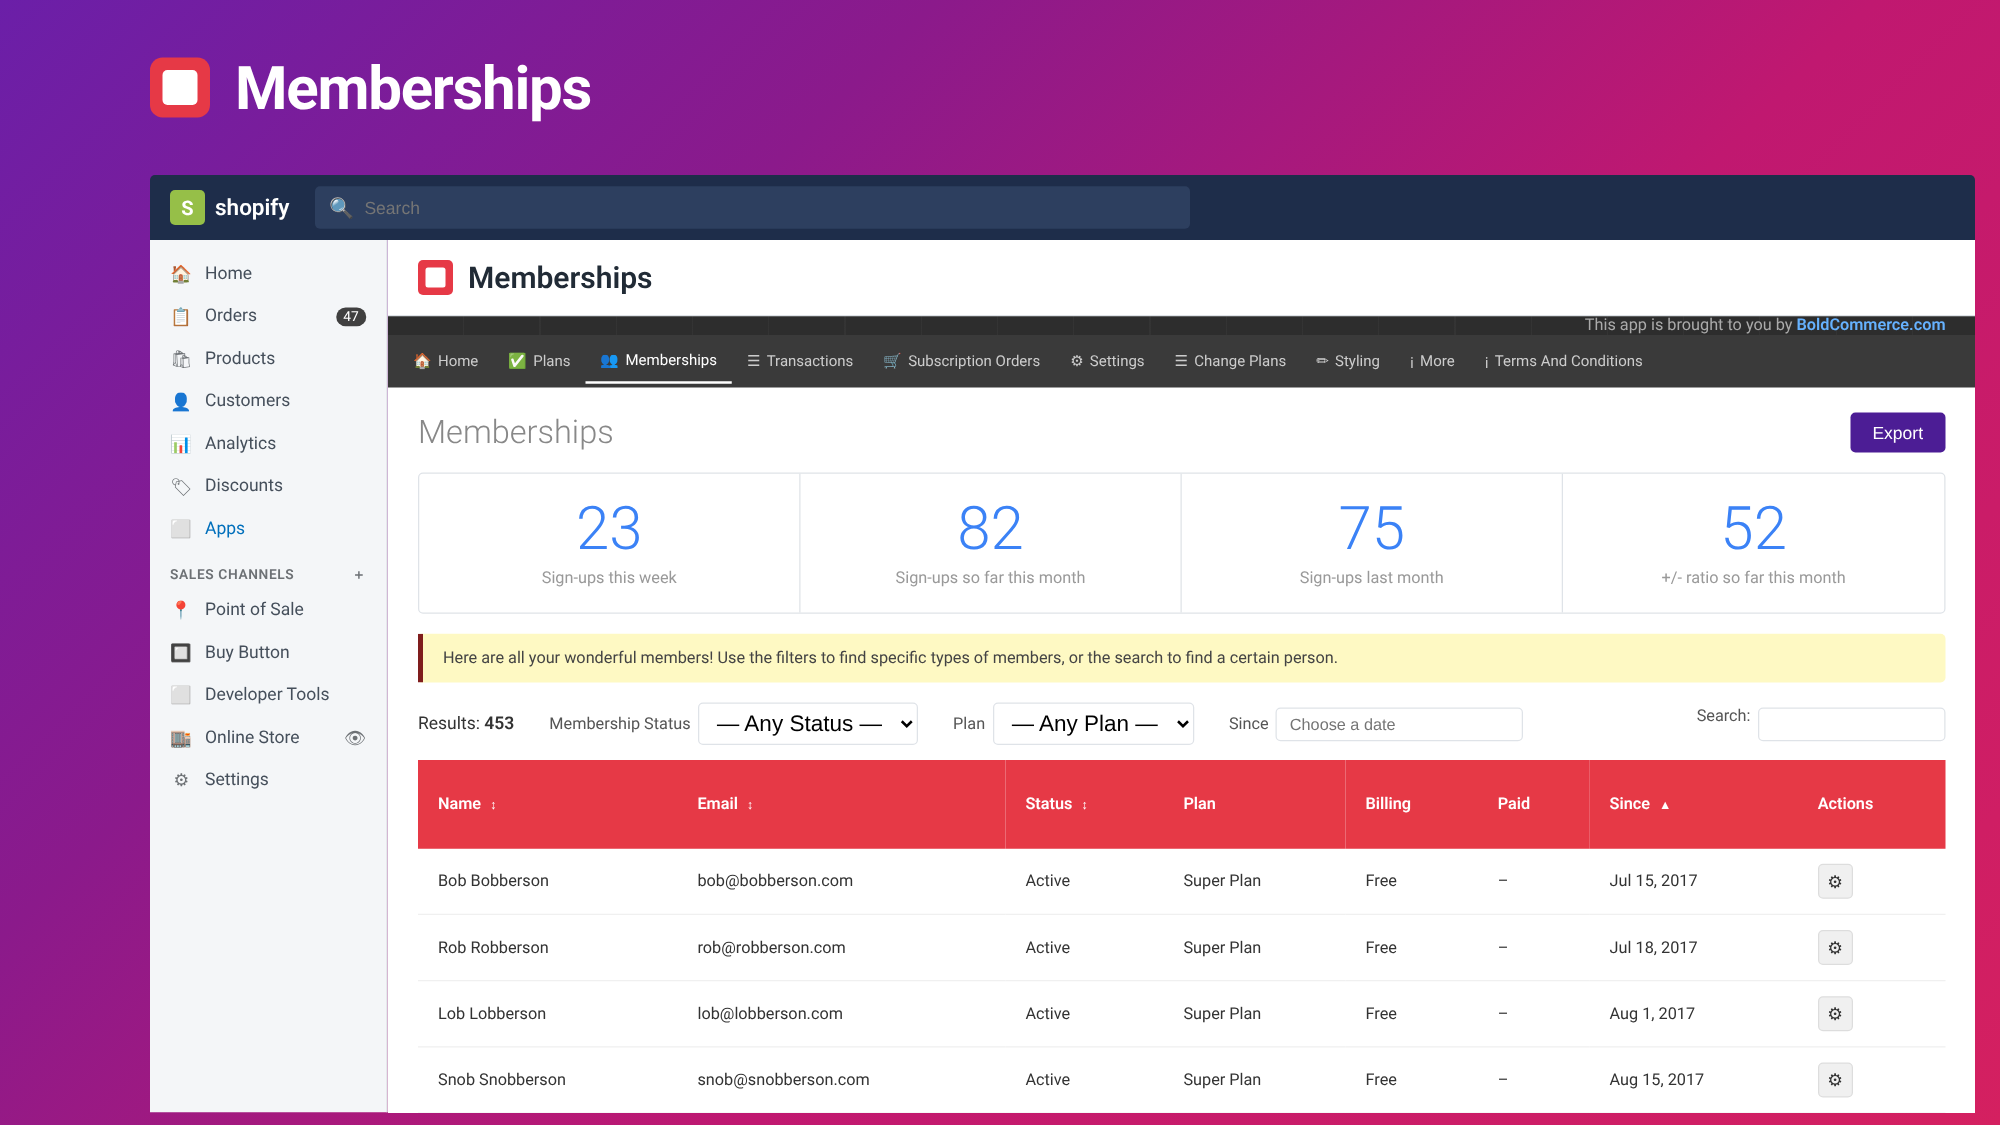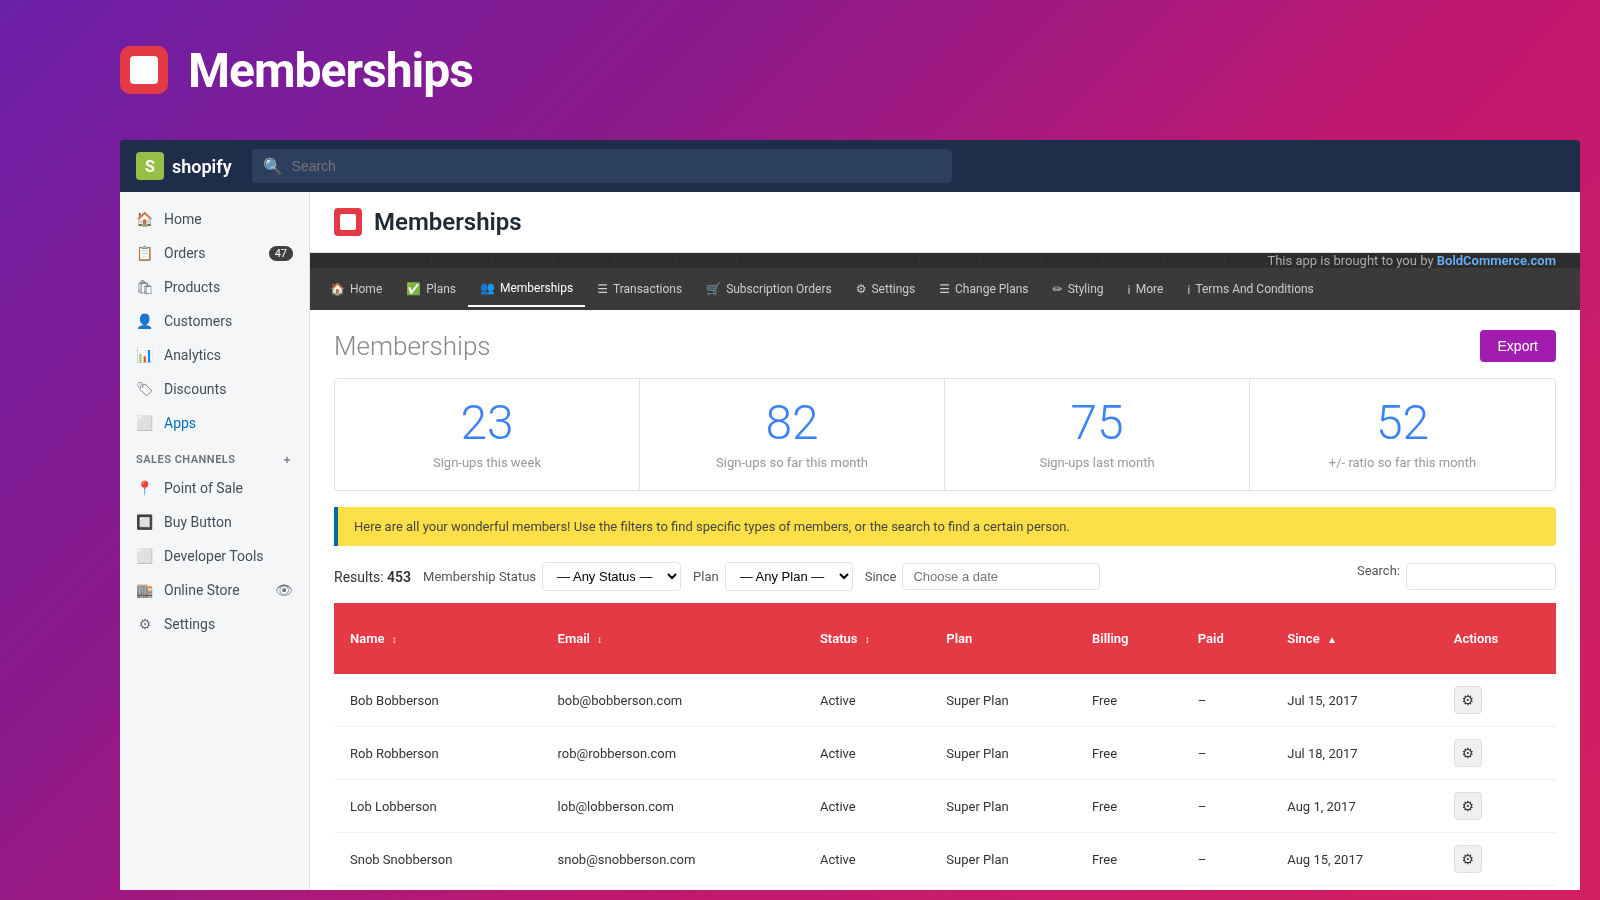--- a/index.html
+++ b/index.html
@@ -192,21 +192,21 @@
     
     .inner-content { padding: 20px 24px; }
 
     
     .memberships-header {
       display: flex; align-items: center; justify-content: space-between;
       margin-bottom: 16px;
     }
     .memberships-heading { font-size: 26px; color: #888; font-weight: 300; }
     .export-btn {
-      background: #a21caf;
+      background: #4c1d95;
       color: white;
       border: none;
       border-radius: 4px;
       padding: 8px 18px;
       font-size: 14px;
       cursor: pointer;
       font-weight: 500;
     }
 
     
@@ -221,43 +221,43 @@
       padding: 20px;
       text-align: center;
       border-right: 1px solid #dfe3e8;
     }
     .stat-card:last-child { border-right: none; }
     .stat-number { font-size: 48px; color: #3b82f6; font-weight: 300; line-height: 1; margin-bottom: 8px; }
     .stat-label { font-size: 13px; color: #999; }
 
     
     .info-banner {
-      border-left: 4px solid #0369a1;
-      background: #fde047;
+      border-left: 4px solid #7f1d1d;
+      background: #fef9c3;
       padding: 12px 16px;
       margin-bottom: 16px;
       font-size: 13px;
       color: #444;
       border-radius: 0 4px 4px 0;
     }
 
     
     .filters-row {
-      display: flex; align-items: center; gap: 12px;
+      display: flex; align-items: center; gap: 28px;
       margin-bottom: 12px;
     }
     .results-label { font-size: 14px; color: #333; }
     .results-count { font-weight: 600; }
     .filter-group { display: flex; align-items: center; gap: 6px; }
     .filter-label { font-size: 13px; color: #555; }
     .filter-select {
       border: 1px solid #dfe3e8;
       border-radius: 4px;
       padding: 5px 10px;
-      font-size: 13px;
+      font-size: 18px;
       background: white;
       cursor: pointer;
     }
     .filter-date {
       border: 1px solid #dfe3e8;
       border-radius: 4px;
       padding: 5px 10px;
       font-size: 13px;
       background: white;
       color: #aaa;

